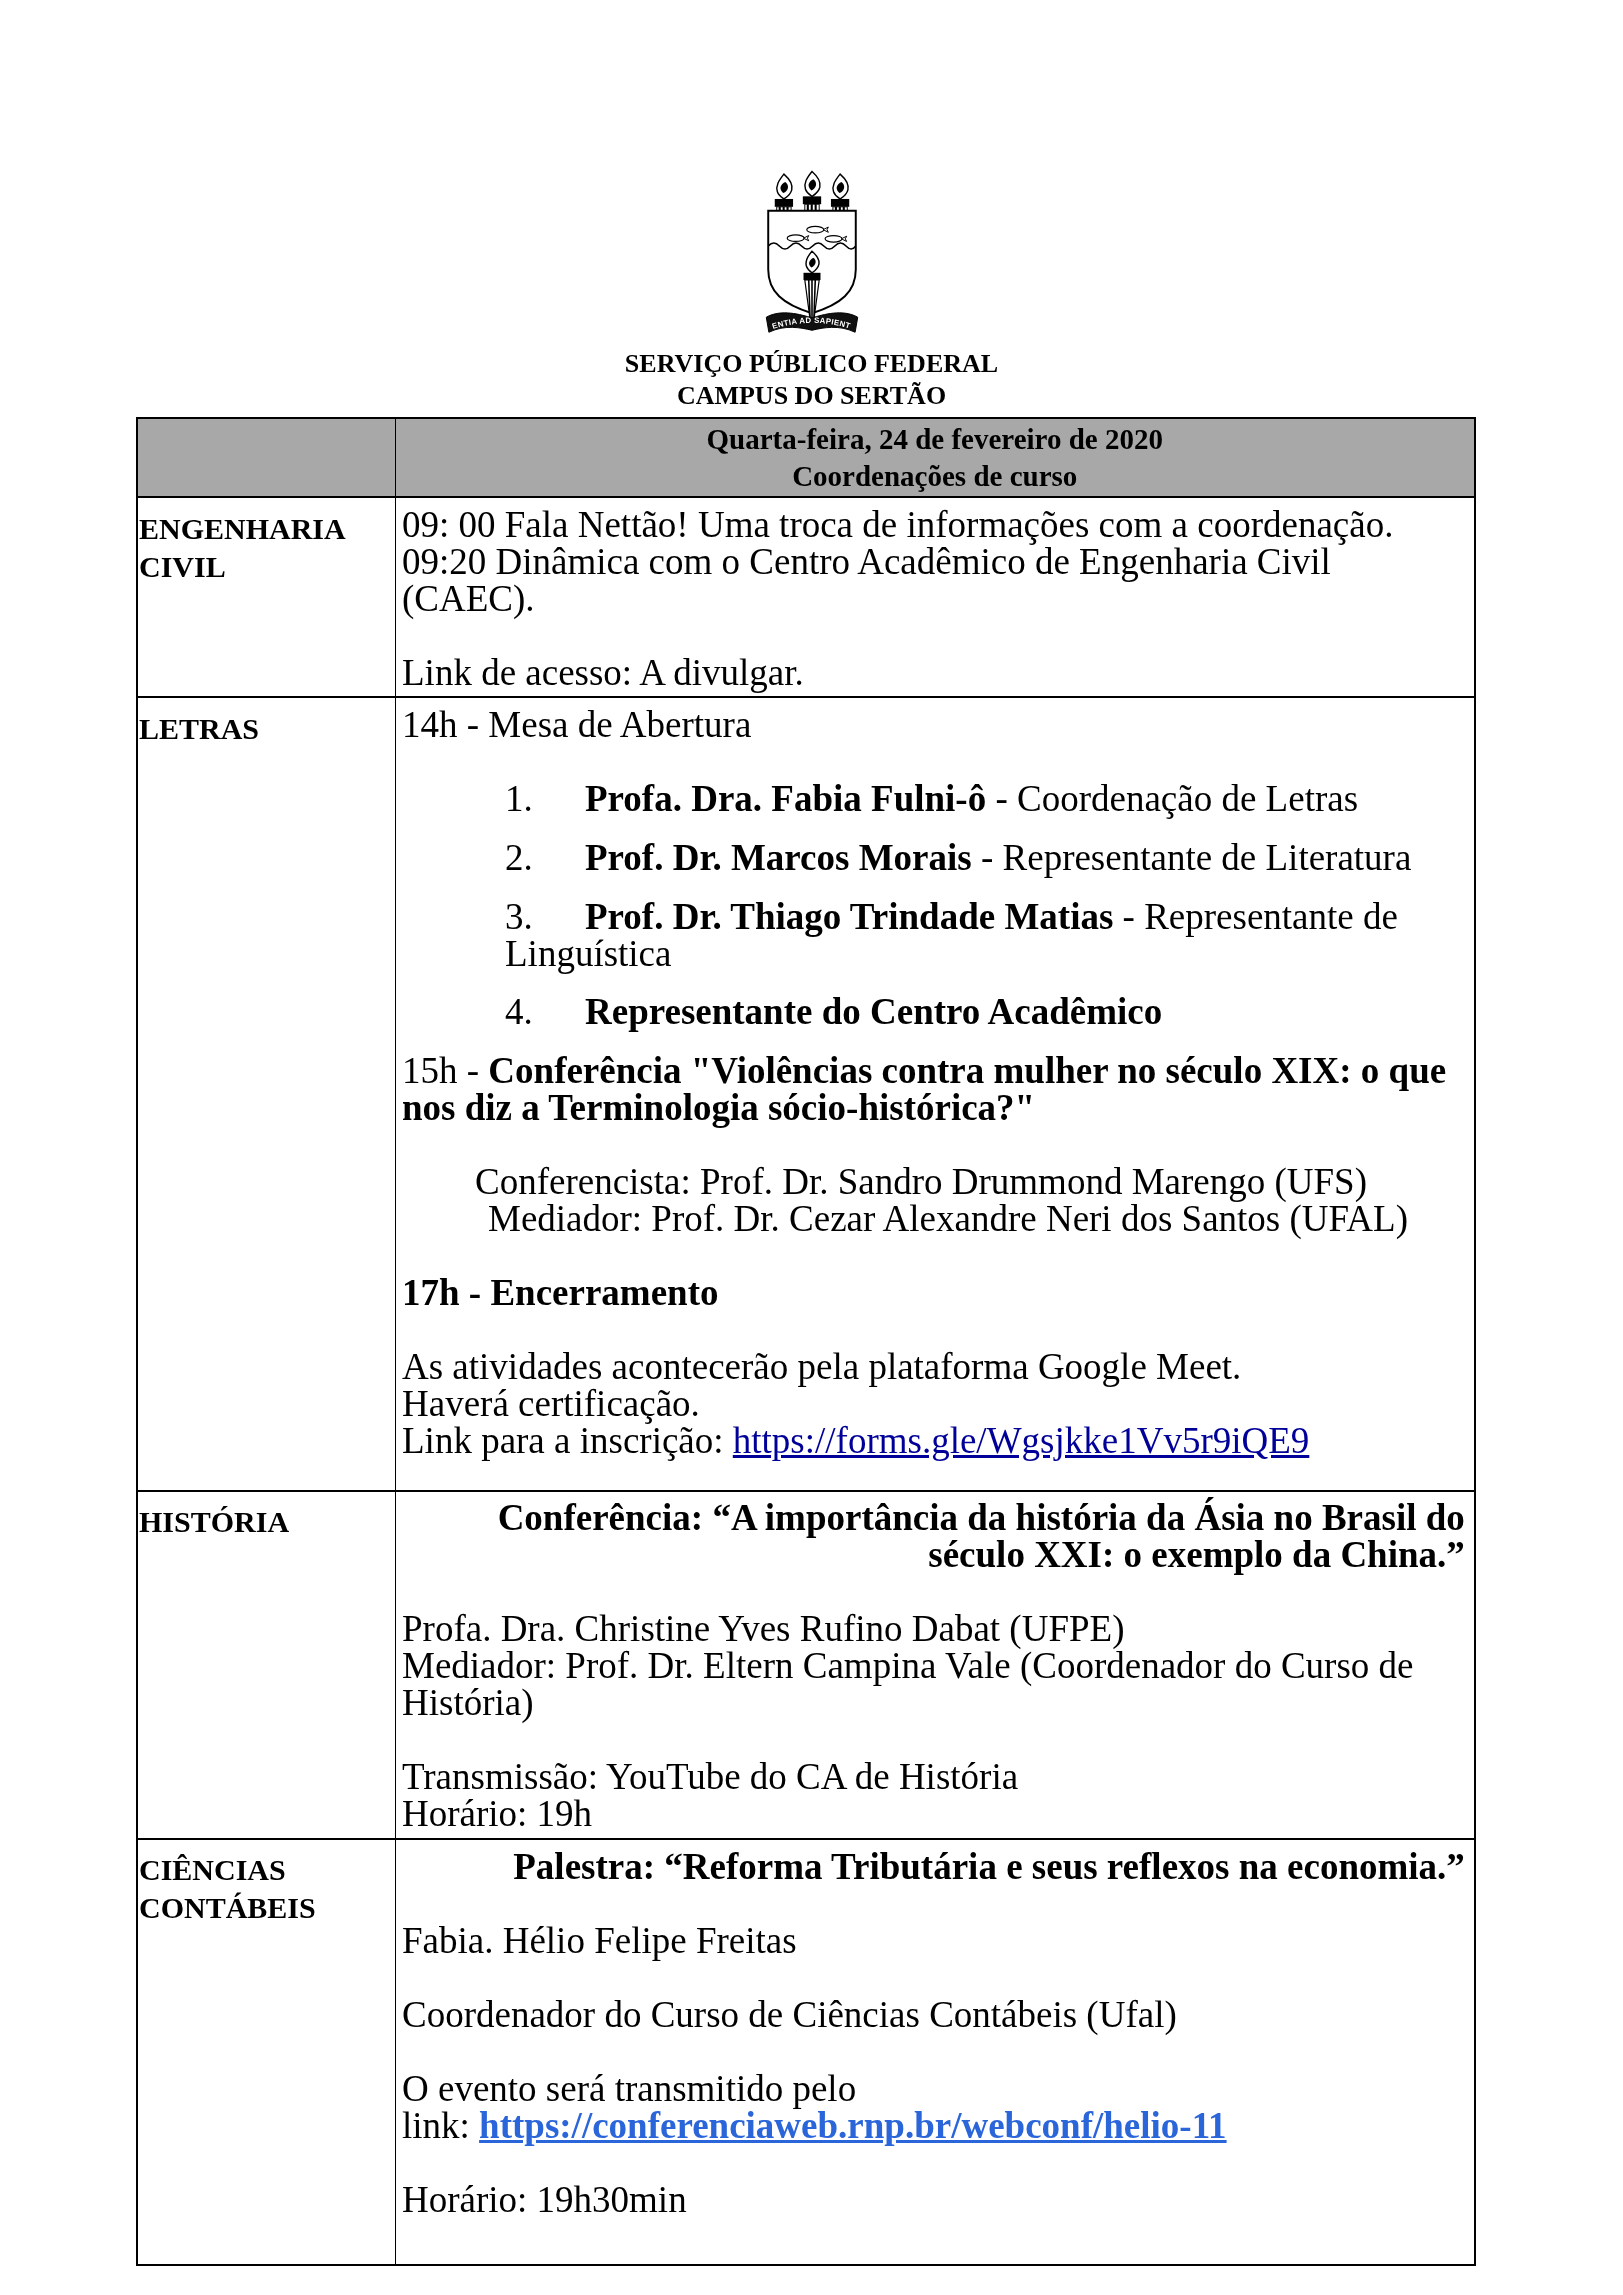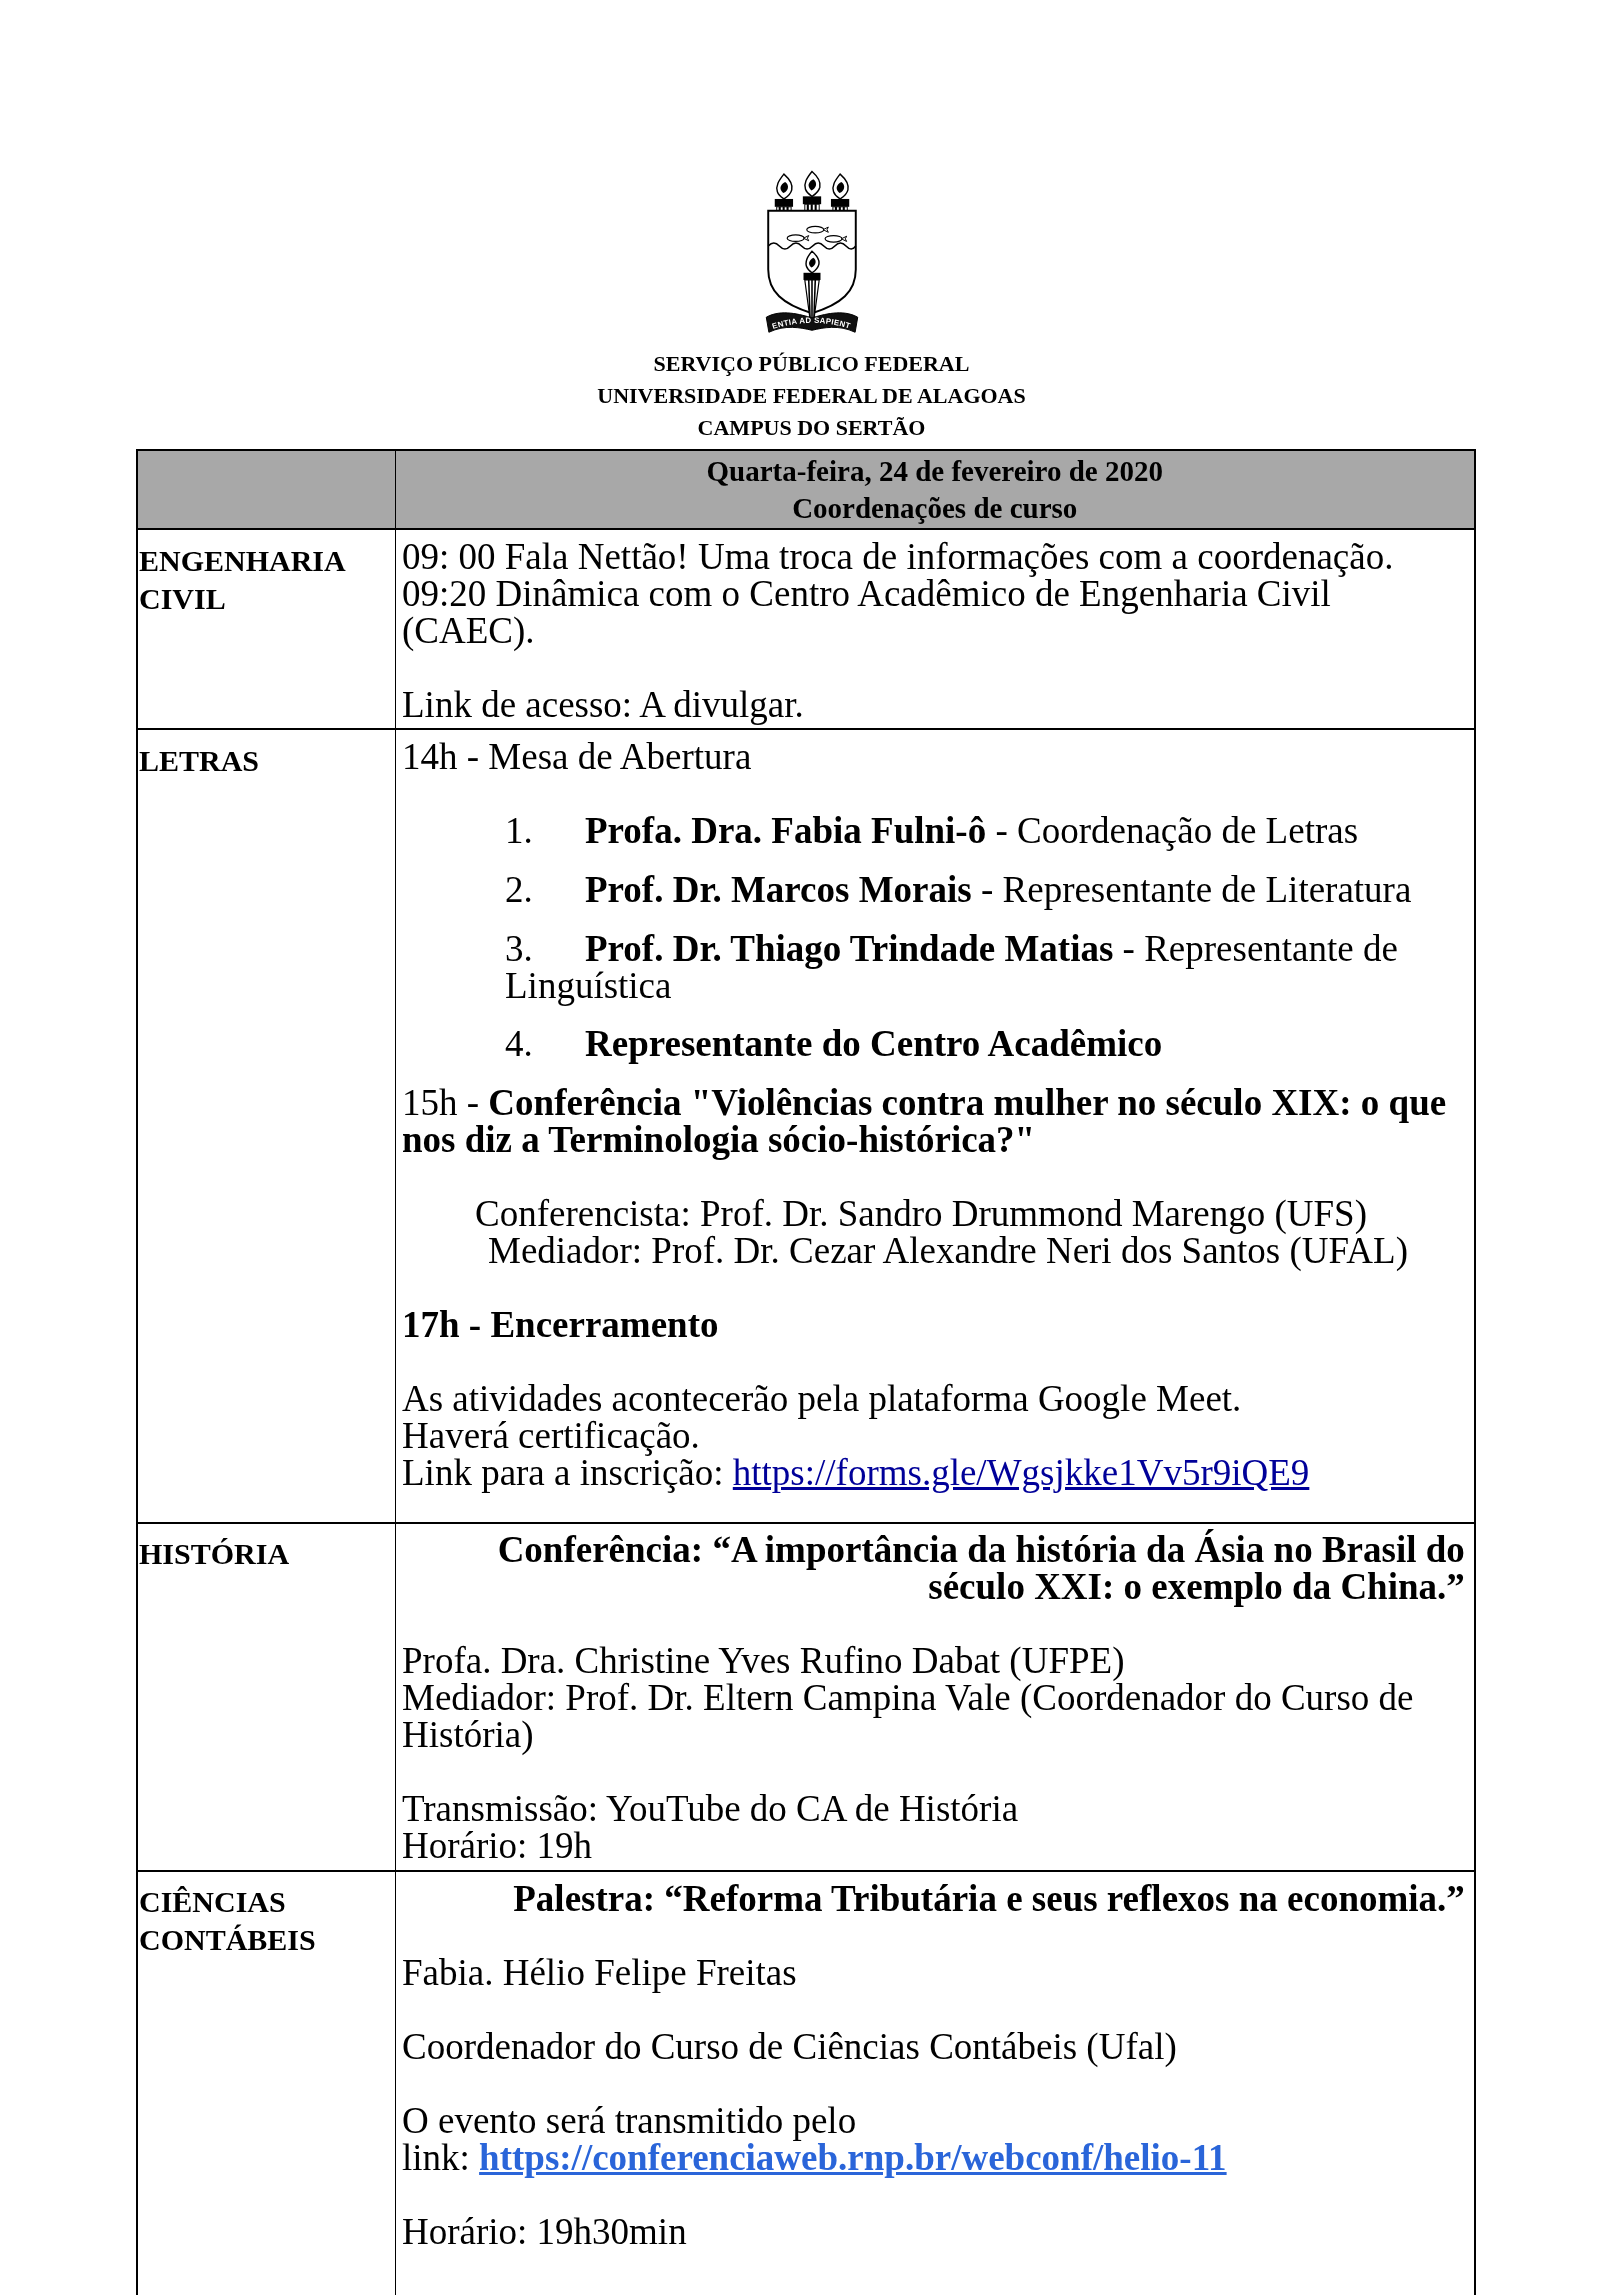--- a/index.html
+++ b/index.html
@@ -4,21 +4,21 @@
 <style>
   html,body{margin:0;padding:0;}
   body{
     width:1623px;height:2295px;background:#ffffff;color:#000;
     font-family:"Liberation Serif","DejaVu Serif",serif;
     position:relative;overflow:hidden;
   }
   .page{position:relative;width:1623px;height:2295px;}
   .crest-wrap{width:98px;margin:170px auto 9.2px auto;}
   .crest-wrap svg{display:block;}
-  .org-header{text-align:center;font-weight:bold;font-size:22px;line-height:32px;}
+  .org-header{text-align:center;font-weight:bold;font-size:26px;line-height:32px;}
   table.schedule{
     border-collapse:collapse;table-layout:fixed;
     width:1340px;margin-left:136px;margin-top:5.2px;
     border:2px solid #000;
   }
   col.c-course{width:258px;}
   thead td{
     background:var(--header-bg,#a8a8a8);
     border:1.3px solid #000;border-bottom:2px solid #000;
     height:77px;vertical-align:middle;padding:0;
@@ -91,21 +91,20 @@
       <path d="M5 225 C28 212 58 221 75 226 C92 221 122 212 145 225 L141 248 C116 236 92 241 75 245 C58 241 34 236 9 248 Z" fill="#101010" stroke="#000" stroke-width="1.5"></path>
       <path id="mottoPath" d="M16 243 Q75 224 134 243" fill="none"></path>
       <text font-size="12" font-weight="bold" fill="#ffffff" font-family="Liberation Sans, sans-serif" letter-spacing="0.5">
         <textPath href="#mottoPath" startOffset="50%" text-anchor="middle">SCIENTIA AD SAPIENTIAM</textPath>
       </text>
     </svg>
   </div>
 
   <div class="org-header">
     <div>SERVIÇO PÚBLICO FEDERAL</div>
-    <div>UNIVERSIDADE FEDERAL DE ALAGOAS</div>
     <div>CAMPUS DO SERTÃO</div>
   </div>
 
   <table class="schedule">
     <colgroup>
         <col class="c-course">
         <col>
       </colgroup>
     <thead>
       <tr>

